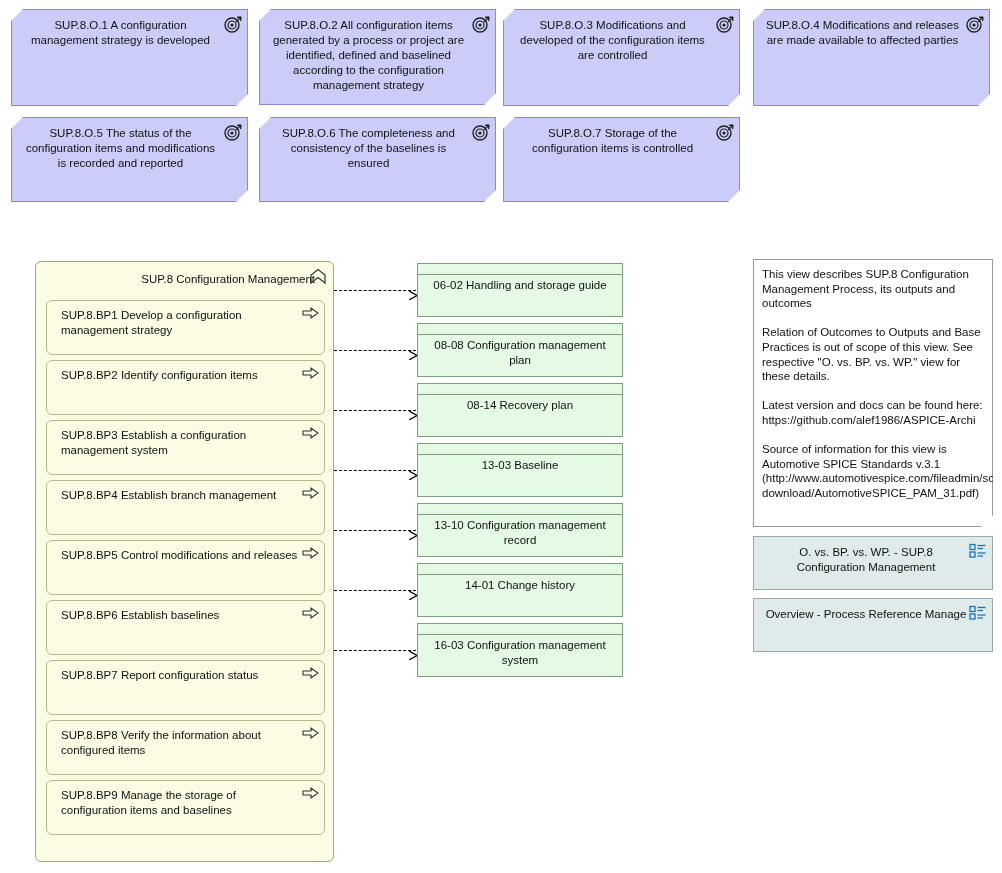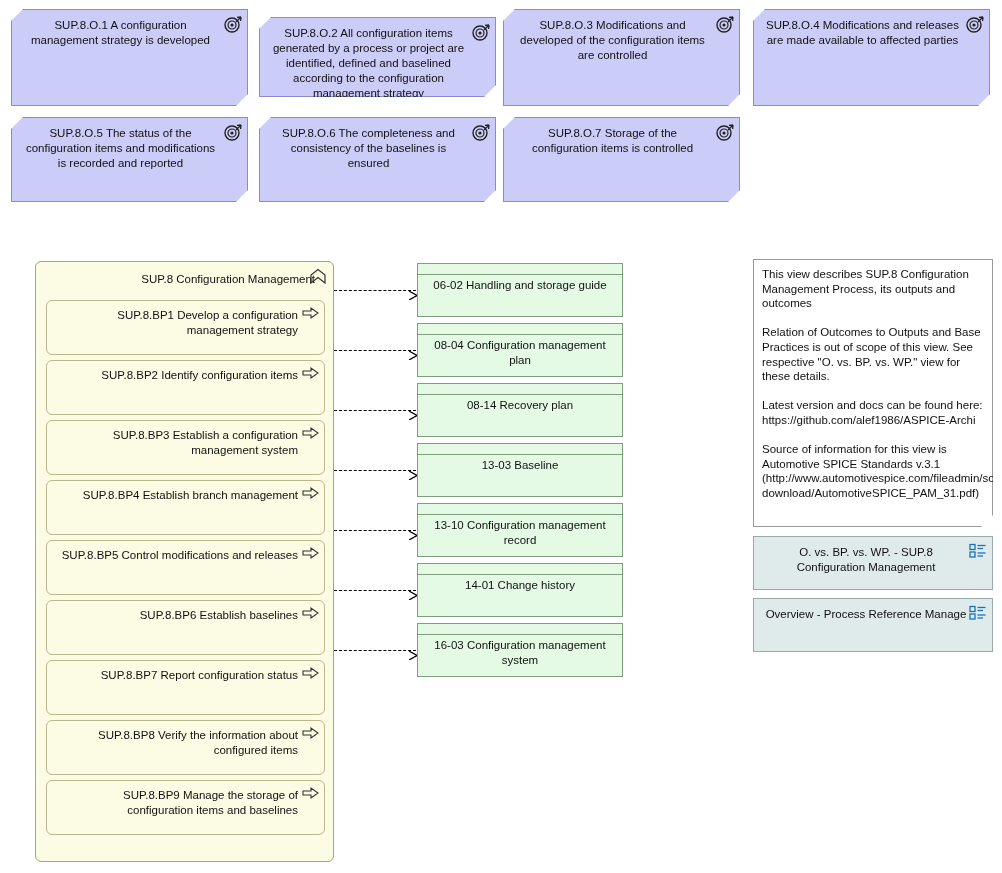--- a/index.html
+++ b/index.html
@@ -57,21 +57,21 @@
   
   .bp{
     position:absolute;
     background:#fcfbe3;
     border:1px solid #b9b98e;
     border-radius:6px;
     box-sizing:border-box;
   }
   .bp .bp-label{
     display:block;
-    text-align:right;
+    text-align:left;
     font-size:11.5px;
     line-height:15px;
     padding:7px 26px 0 14px;
   }
   .bp .bp-icon{position:absolute;right:5px;top:5px;width:17px;height:14px;}
 
   
   .wp{
     position:absolute;
     background:#e4fae4;
@@ -138,21 +138,21 @@
     <span class="oc-icon">
       <svg width="18" height="18" viewBox="0 0 18 18">
         <circle cx="8" cy="10" r="7" fill="none" stroke="#222" stroke-width="1.4"></circle>
         <circle cx="8" cy="10" r="4" fill="none" stroke="#222" stroke-width="1.2"></circle>
         <circle cx="8" cy="10" r="1.6" fill="#222"></circle>
         <path d="M12 7 L17 2 M17 2 L13 2.4 M17 2 L16.6 6" stroke="#222" stroke-width="1.3" fill="none"></path>
       </svg>
     </span>
   </div>
 
-  <div class="outcome" style="left:259px;top:17px;width:237px;height:80px;">
+  <div class="outcome" style="left:259px;top:9px;width:237px;height:96px;">
     <span class="oc-label">SUP.8.O.2 All configuration items generated by a process or project are identified, defined and baselined according to the configuration management strategy</span>
     <span class="oc-icon">
       <svg width="18" height="18" viewBox="0 0 18 18">
         <circle cx="8" cy="10" r="7" fill="none" stroke="#222" stroke-width="1.4"></circle>
         <circle cx="8" cy="10" r="4" fill="none" stroke="#222" stroke-width="1.2"></circle>
         <circle cx="8" cy="10" r="1.6" fill="#222"></circle>
         <path d="M12 7 L17 2 M17 2 L13 2.4 M17 2 L16.6 6" stroke="#222" stroke-width="1.3" fill="none"></path>
       </svg>
     </span>
   </div>
@@ -356,21 +356,21 @@
     </div>
   </div>
 
   <div class="wp" style="left:417px;top:263px;width:206px;height:54px;">
     <span class="wp-bar"></span>
     <span class="wp-label">06-02 Handling and storage guide</span>
   </div>
 
   <div class="wp" style="left:417px;top:323px;width:206px;height:54px;">
     <span class="wp-bar"></span>
-    <span class="wp-label">08-04 Configuration management plan</span>
+    <span class="wp-label">08-08 Configuration management plan</span>
   </div>
 
   <div class="wp" style="left:417px;top:383px;width:206px;height:54px;">
     <span class="wp-bar"></span>
     <span class="wp-label">08-14 Recovery plan</span>
   </div>
 
   <div class="wp" style="left:417px;top:443px;width:206px;height:54px;">
     <span class="wp-bar"></span>
     <span class="wp-label">13-03 Baseline</span>

